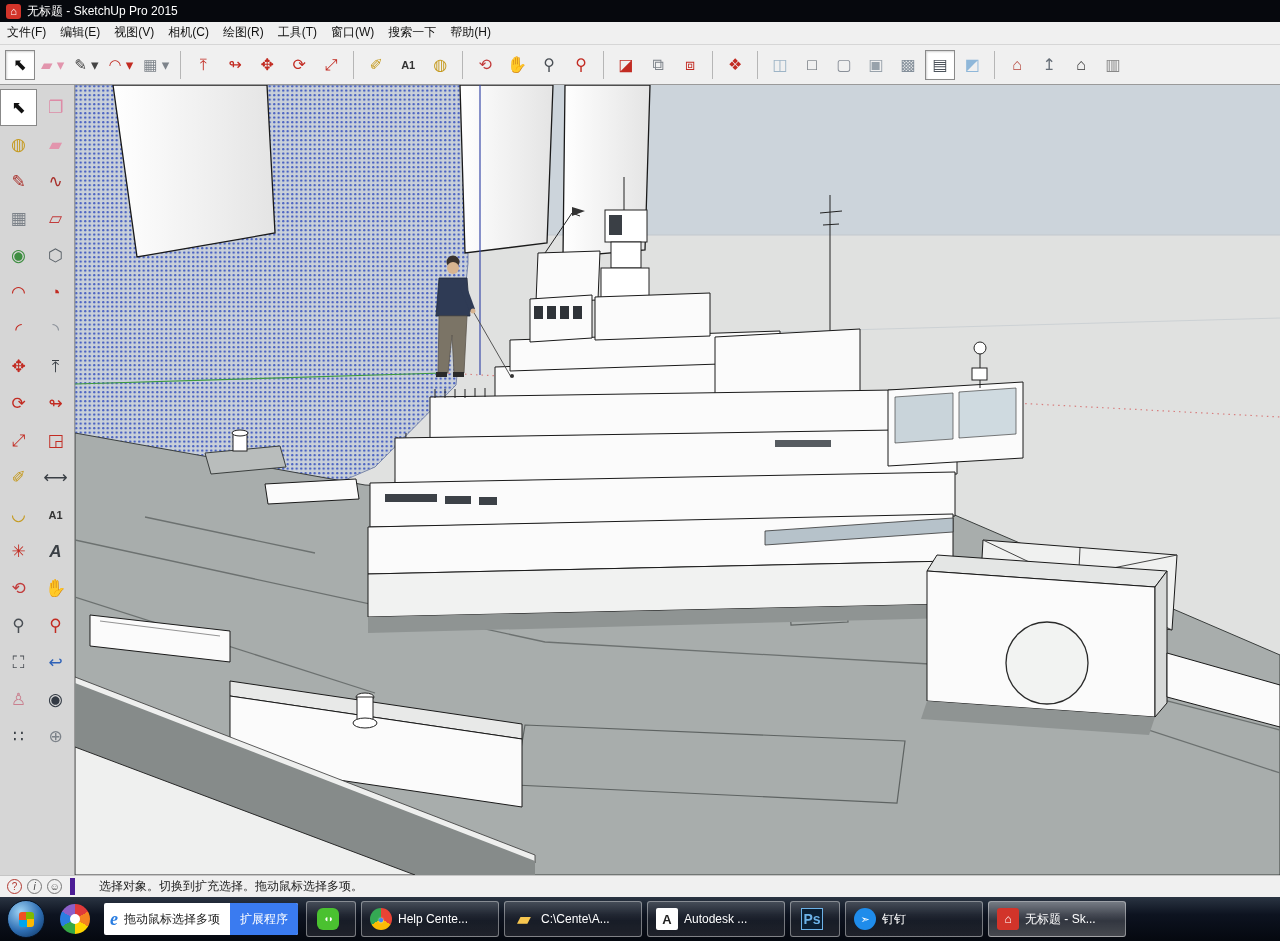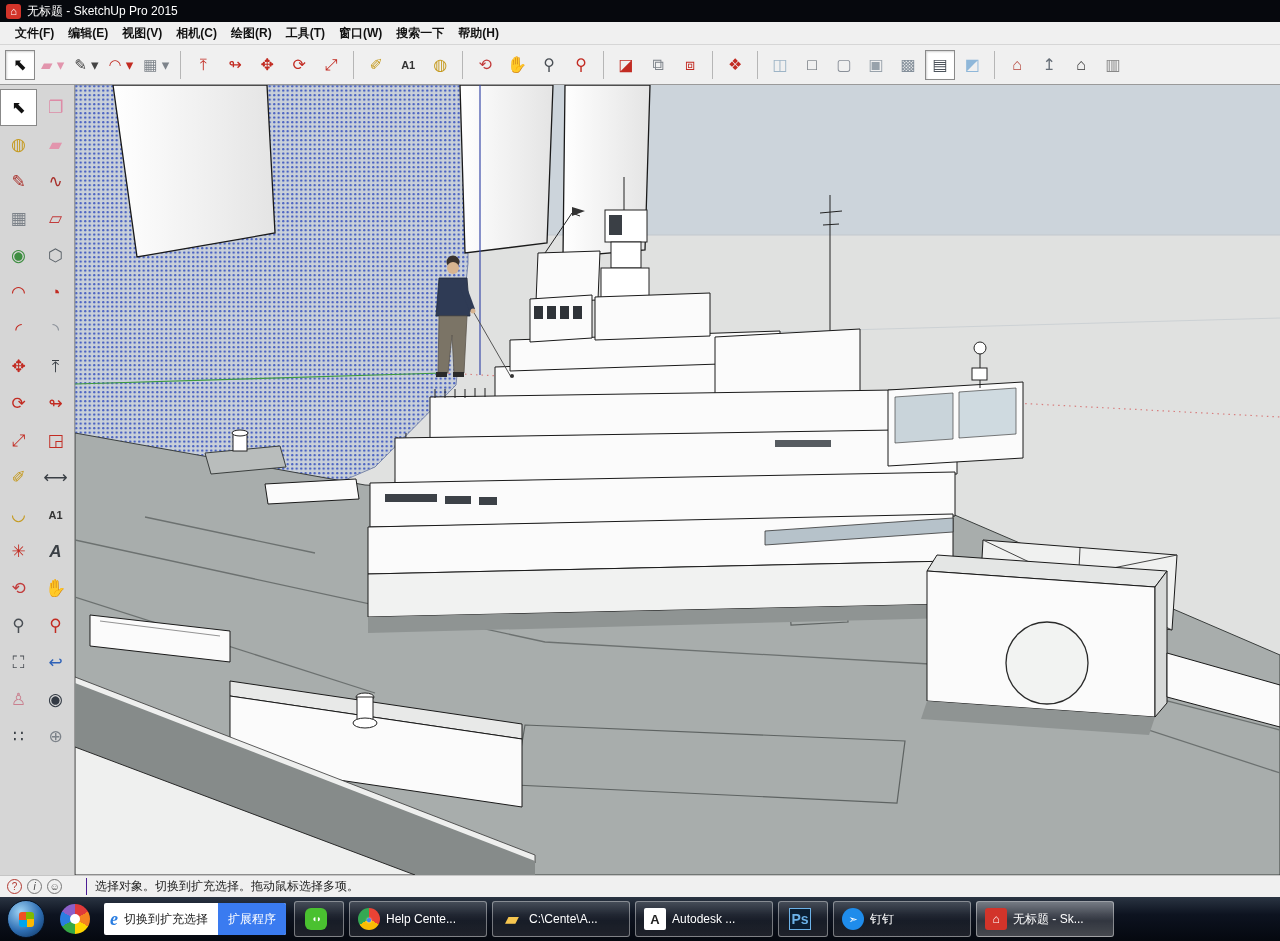--- a/index.html
+++ b/index.html
@@ -8,21 +8,21 @@
   .app{display:flex;flex-direction:column;width:1280px;height:941px;}
 
   
   .titlebar{flex:0 0 22px;background:var(--titlebar,#06080d);display:flex;align-items:center;
     gap:6px;padding:0 6px;color:#fff;font-size:12px;}
   .app-icon{width:15px;height:15px;background:#d2342a;color:#fff;border-radius:3px;
     font-size:11px;display:flex;align-items:center;justify-content:center;}
 
   
   .menubar{flex:0 0 23px;background:var(--menubar,#f0f0f0);border-bottom:1px solid #d6d6d6;
-    display:flex;align-items:center;padding:0 8px;font-size:12px;color:#111;font-weight:bold;}
+    display:flex;align-items:flex-start;padding:0 0;font-size:12px;color:#111;}
   .menu-item{padding:2px 7px;cursor:default;}
 
   
   .toolbar{flex:0 0 40px;background:var(--toolbarbg,#f0f0f0);border-bottom:1px solid #9a9a9a;
     display:flex;align-items:center;padding:0 4px;overflow:hidden;}
   .tb{min-width:30px;height:30px;display:flex;align-items:center;justify-content:center;
     font-size:16px;border:1px solid transparent;margin:0 1px;cursor:default;}
   .tb.wide{padding:0 3px;font-size:15px;}
   .tb.pressed{background:#fff;border:1px solid #8a8a8a;box-shadow:inset 1px 1px 2px rgba(0,0,0,.18);}
   .tb-sep{width:1px;height:28px;background:#b6b6b6;margin:0 6px;align-self:center;}
@@ -35,21 +35,21 @@
     font-size:17px;border:1px solid transparent;cursor:default;}
   .pt.pressed{background:#fff;border:1px solid #888;}
   .viewport{flex:1;position:relative;background:var(--ground,#e0e1e0);min-width:0;}
   .viewport svg{display:block;width:100%;height:100%;}
 
   
   .statusbar{flex:0 0 22px;background:var(--statusbg,#f0f0f0);border-top:1px solid #c5c5c5;
     display:flex;align-items:center;gap:5px;padding:0 7px;font-size:12px;color:#222;}
   .sb-ic{width:15px;height:15px;border:1px solid #777;border-radius:50%;display:flex;
     align-items:center;justify-content:center;font-size:10px;color:#444;flex:0 0 auto;}
-  .sb-msg{border-left:1px solid #4c1d95;padding-left:8px;margin-left:19px;white-space:nowrap;}
+  .sb-msg{border-left:5px solid #4c1d95;padding-left:24px;margin-left:3px;white-space:nowrap;}
 
   
   .taskbar{flex:0 0 44px;background:linear-gradient(#2a3442,#0d1320 40%,#05080f);
     display:flex;align-items:center;gap:5px;padding:0 3px;}
   .start-orb{width:38px;height:38px;border-radius:50%;flex:0 0 auto;
     background:radial-gradient(circle at 35% 30%,#9fd4f5,#2f6fb4 55%,#0b2c55);
     border:1px solid #061325;display:flex;align-items:center;justify-content:center;margin:0 4px;}
   .orb-flag{width:15px;height:15px;border-radius:3px;
     background:conic-gradient(#7fba00 0 25%,#ffb900 0 50%,#00a4ef 0 75%,#f25022 0);}
   .pinwheel{width:30px;height:30px;border-radius:50%;flex:0 0 auto;margin:0 6px;
@@ -438,21 +438,21 @@
 
   <div class="taskbar">
     <div class="start-orb">
       <div class="orb-flag"></div>
     </div>
     <div class="pinwheel">
       <span class="pin-c"></span>
     </div>
     <div class="tb-search">
       <span class="e-icon">e</span>
-      <span class="search-text">切换到扩充选择</span>
+      <span class="search-text">拖动鼠标选择多项</span>
       <span class="search-btn">扩展程序</span>
     </div>
     <div style="display:flex;gap:5px;align-items:center;">
 
         <div class="tb-win narrow">
           <span class="twi" style="background:#4ac130;color:#fff;border-radius:6px;font-size:9px;letter-spacing:-1px">◖◗</span>
           <span class="twl"></span>
         </div>
 
         <div class="tb-win">

